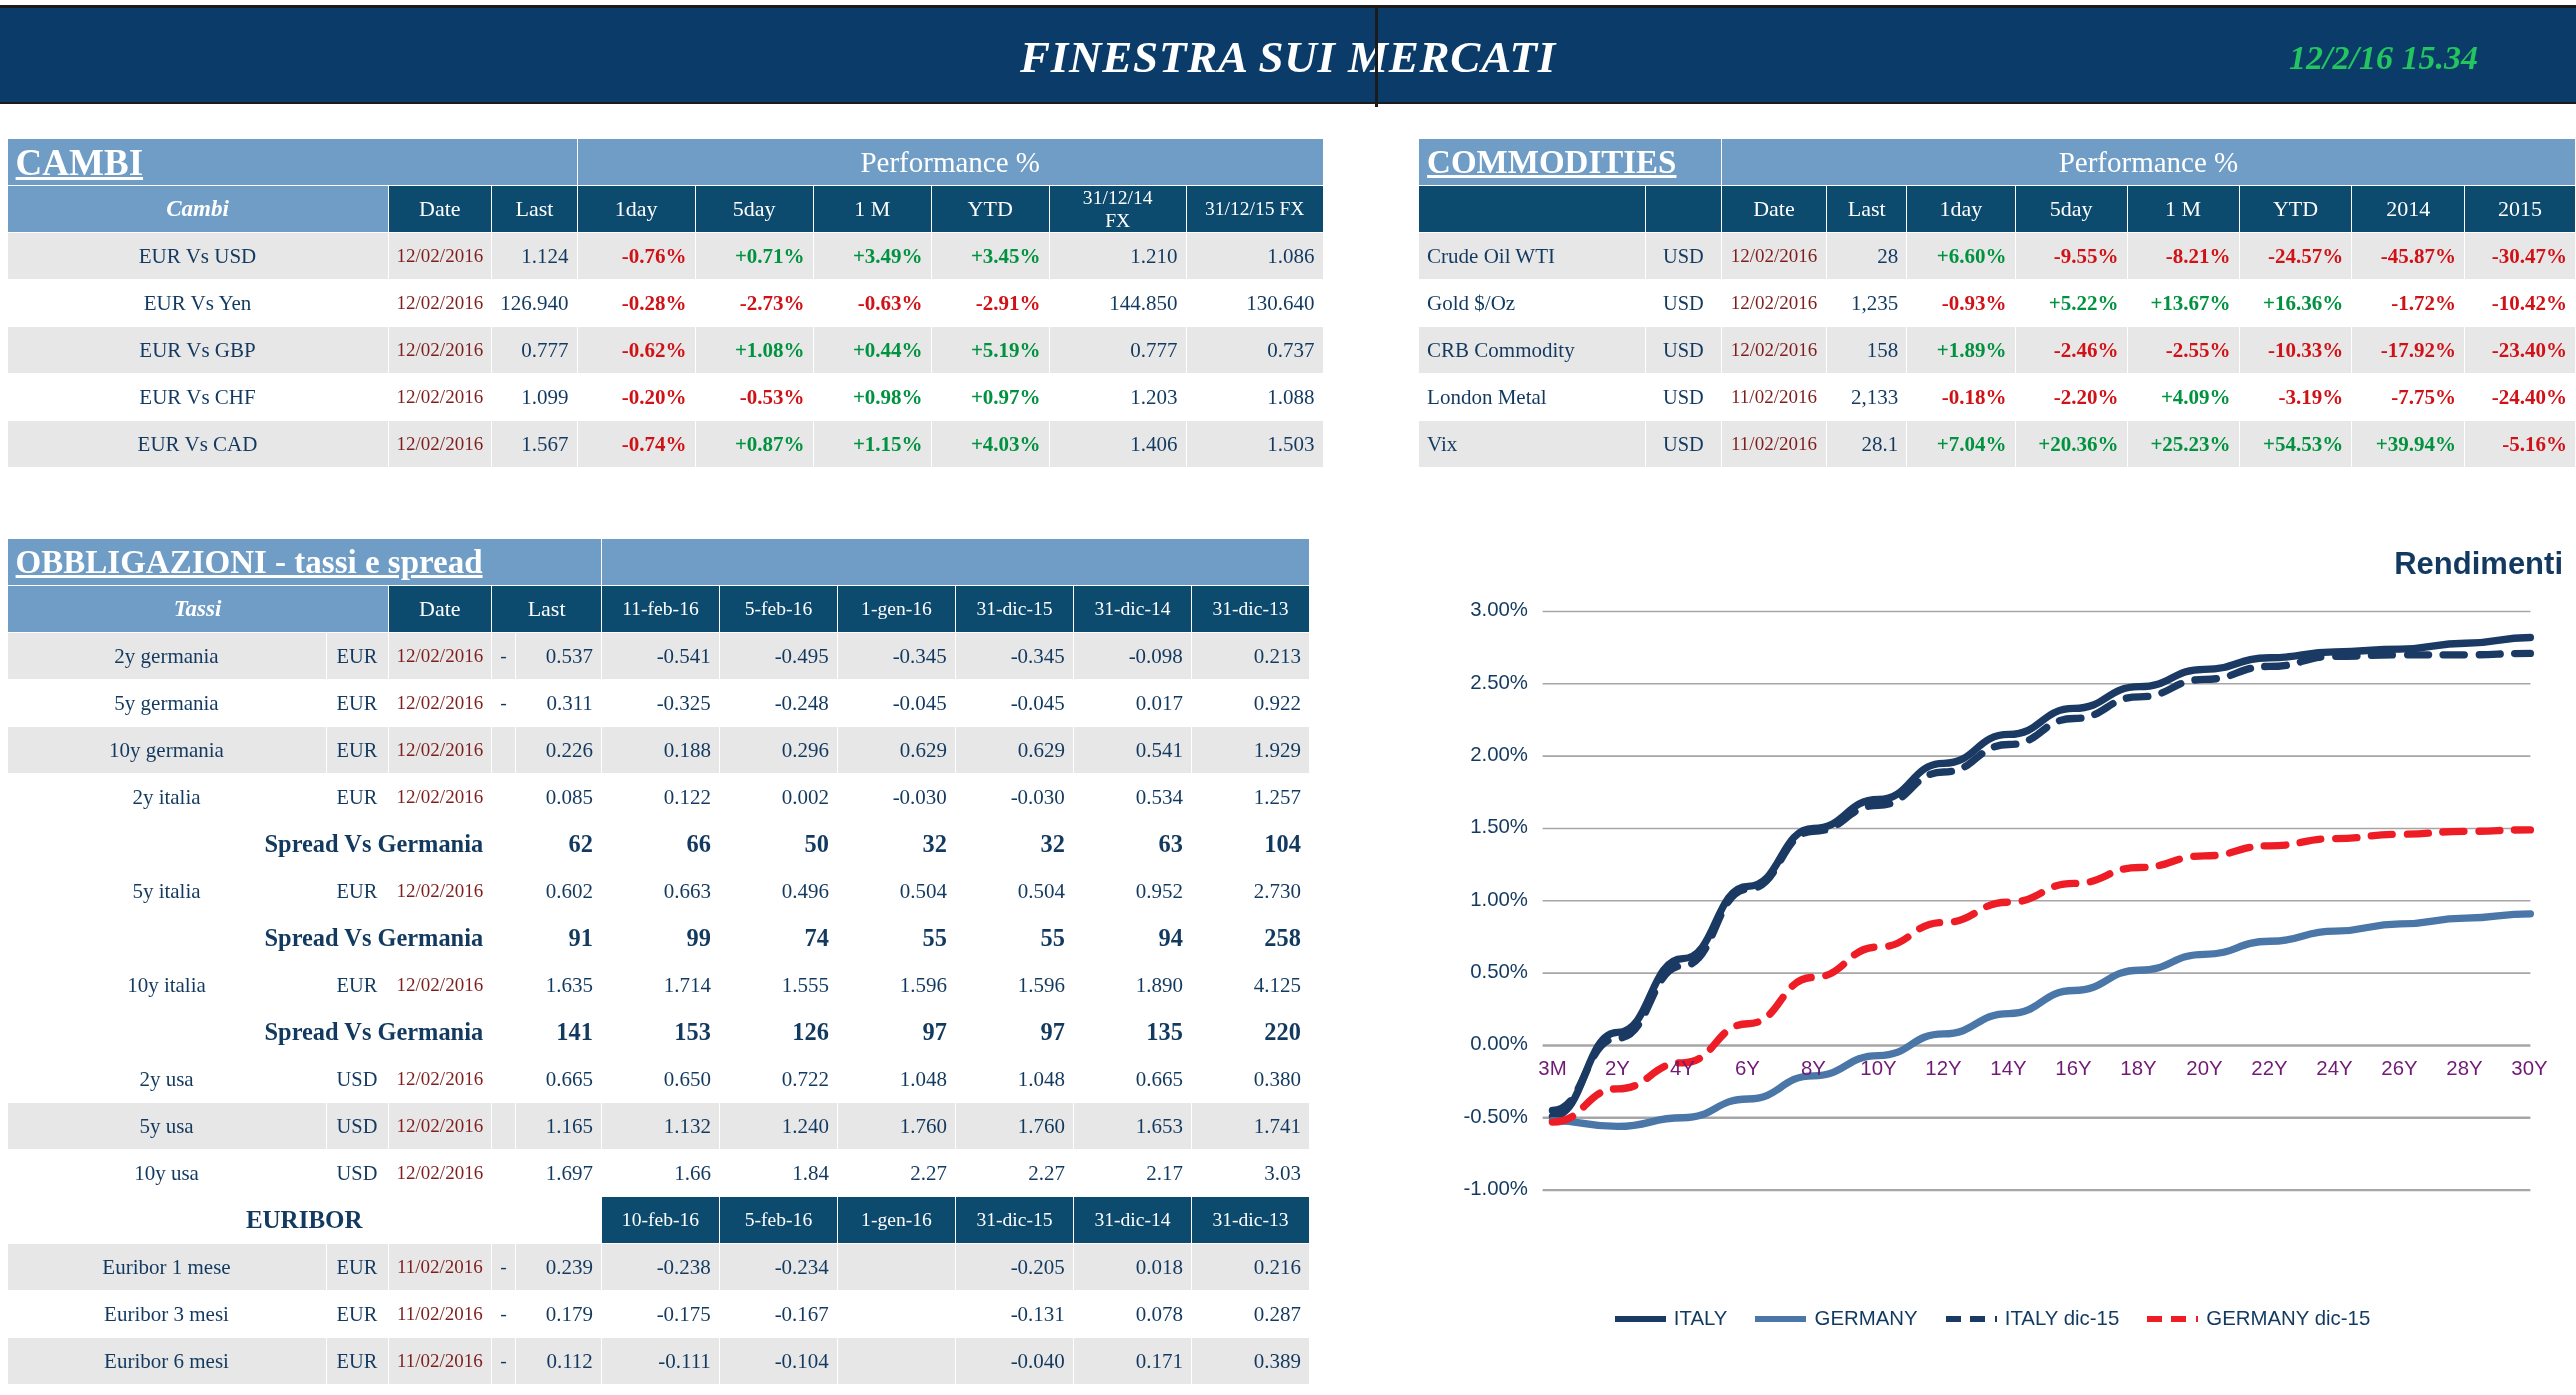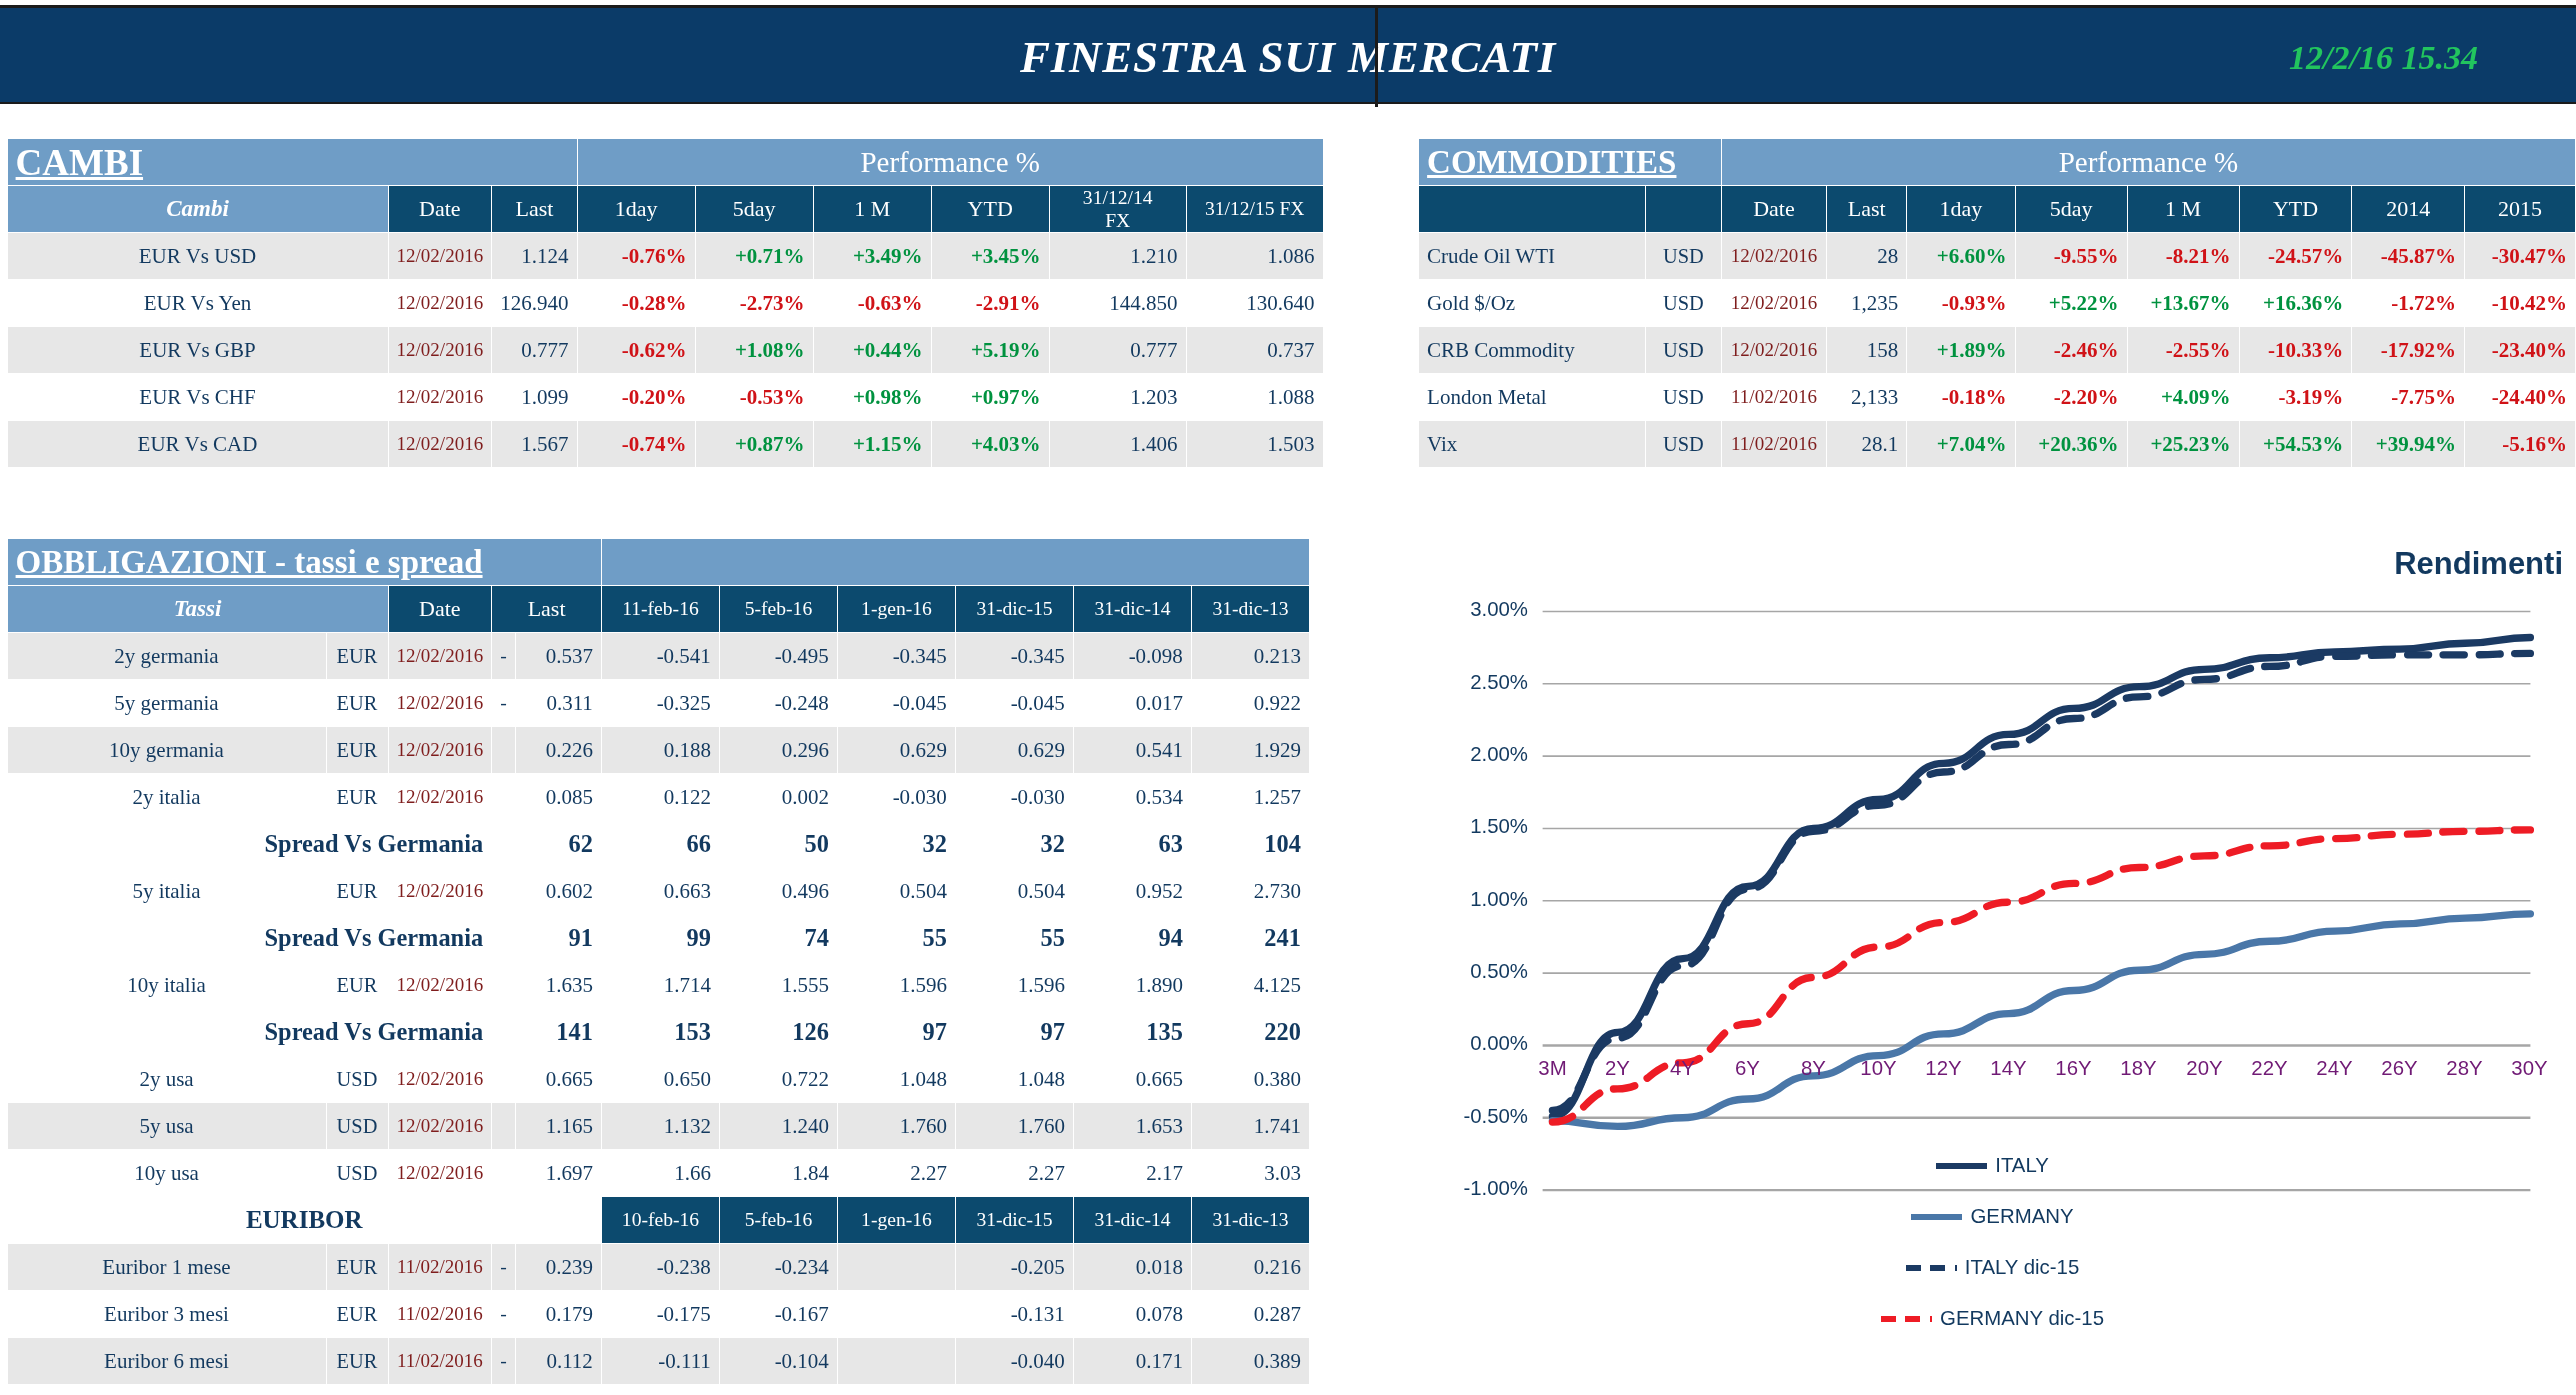--- a/index.html
+++ b/index.html
@@ -107,21 +107,21 @@
     position: absolute; font-family: "Liberation Sans", sans-serif;
     font-size: 20.4px; color: #12395f; text-align: right; width: 106px;
   }
   .xtick {
     position: absolute; font-family: "Liberation Sans", sans-serif;
     font-size: 20.4px; color: #701a75; text-align: center; width: 57px;
   }
   #legend {
     position: absolute; left: 0; bottom: 14.7px; width: 1141px;
     display: flex; justify-content: center; align-items: center; gap: 28px;
-    font-family: "Liberation Sans", sans-serif; font-size: 20.4px; color: #12395f; flex-direction: column;
+    font-family: "Liberation Sans", sans-serif; font-size: 20.4px; color: #12395f;
   }
   .leg-item { display: flex; align-items: center; gap: 8.1px; }
   .leg-swatch { width: 51px; height: 6.5px; display: inline-block; }
   .leg-solid-dark { background: #1b3a63; }
   .leg-solid-mid  { background: #4a77a8; }
   .leg-dash-dark  { background: repeating-linear-gradient(90deg,#1b3a63 0 14.7px,transparent 14.7px 24.4px); }
   .leg-dash-red   { background: repeating-linear-gradient(90deg,#ee1c25 0 14.7px,transparent 14.7px 24.4px); }
 </style>
 </head>
 <body>
@@ -433,21 +433,21 @@
             <td class="num">2.730</td>
           </tr>
           <tr class="row-b bold-row">
             <td class="spread-label" colspan="3">Spread Vs Germania</td>
             <td class="num" colspan="2">91</td>
             <td class="num">99</td>
             <td class="num">74</td>
             <td class="num">55</td>
             <td class="num">55</td>
             <td class="num">94</td>
-            <td class="num">241</td>
+            <td class="num">258</td>
           </tr>
           <tr class="row-b">
             <td class="name">10y italia</td>
             <td class="ccy">EUR</td>
             <td class="date">12/02/2016</td>
             <td class="neg-sign"></td>
             <td class="num">1.635</td>
             <td class="num">1.714</td>
             <td class="num">1.555</td>
             <td class="num">1.596</td>

